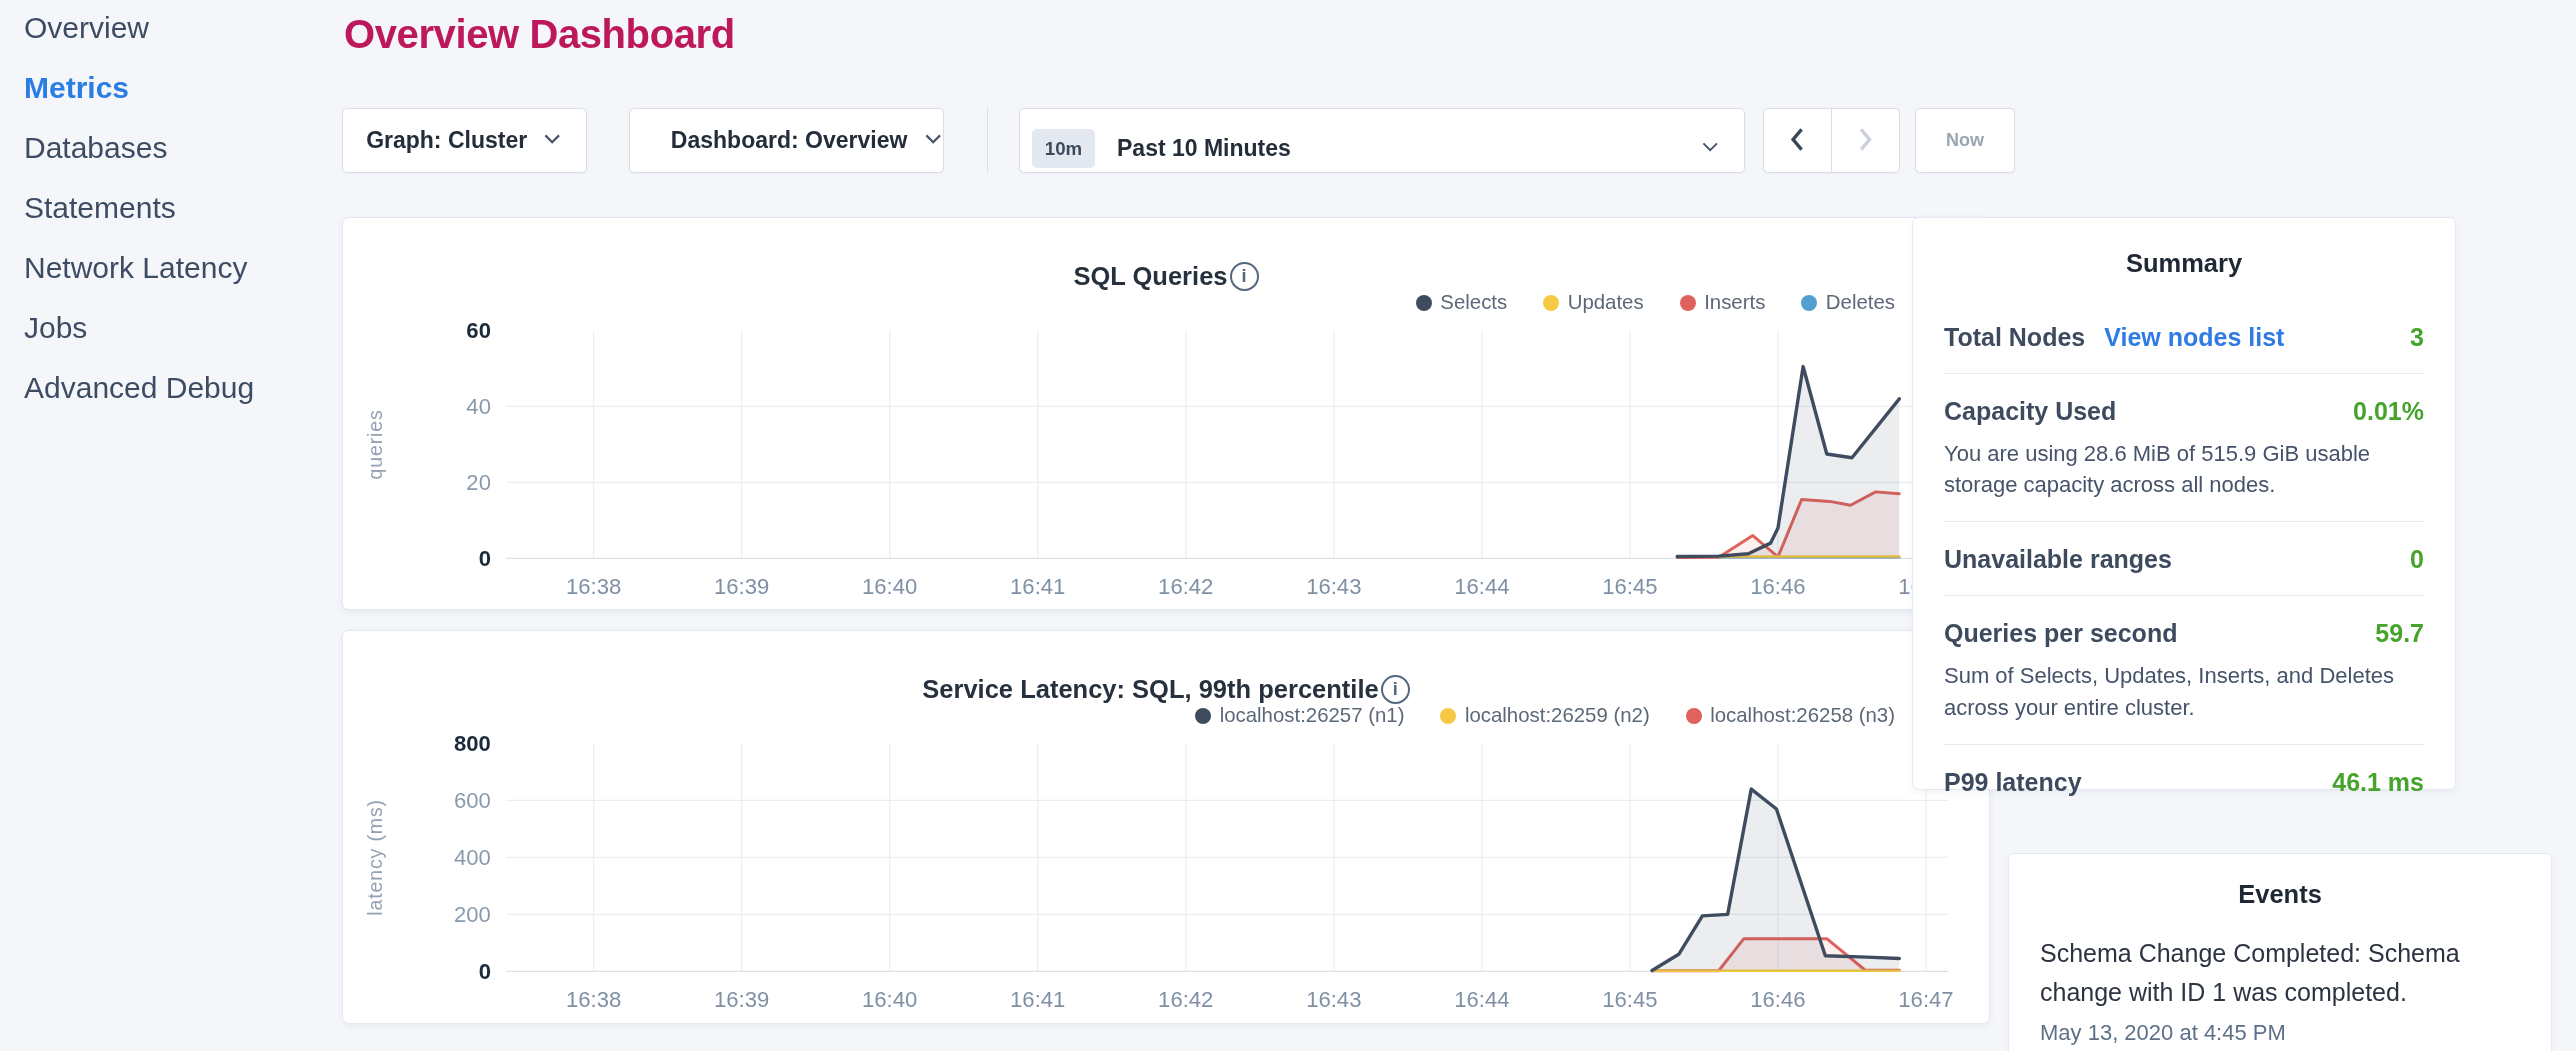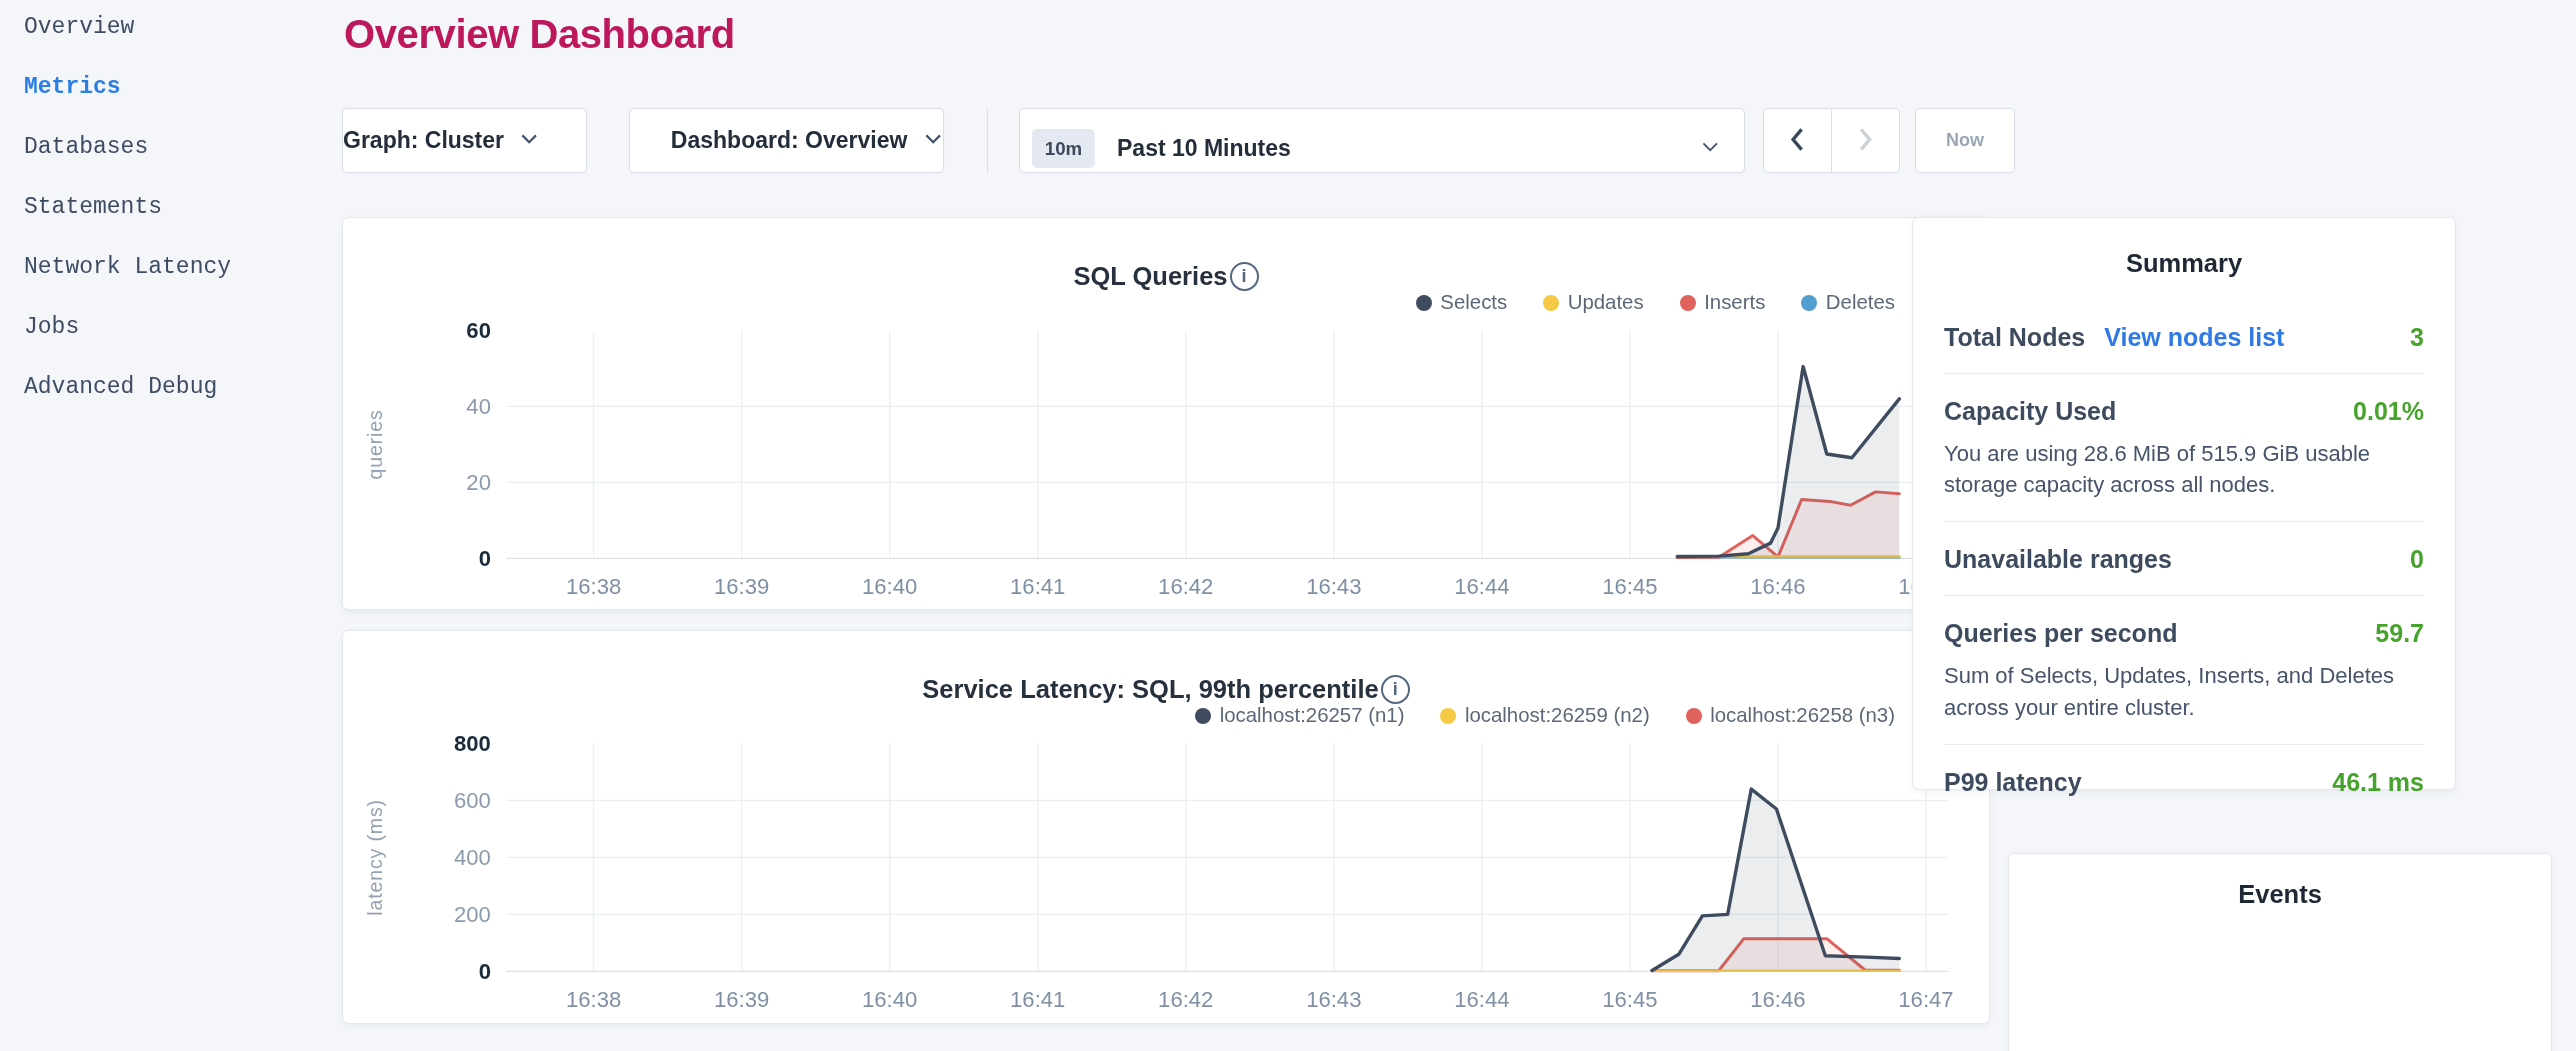--- a/index.html
+++ b/index.html
@@ -5,28 +5,28 @@
   * { margin:0; padding:0; box-sizing:border-box; }
   html,body { width:2576px; height:1051px; overflow:hidden; }
   body {
     position:relative;
     background:#f4f6fa;
     font-family:"Liberation Sans", sans-serif;
     color:#242d3a;
   }
   
   .sidebar { position:absolute; left:0; top:0; width:340px; height:1051px; padding:12px 0 0 24px; }
-  .nav-item { font-size:23px; font-weight:500; color:#3e4c63; height:60px; line-height:31px; cursor:pointer;font-family:Liberation Mono, monospace; }
+  .nav-item { font-size:30px; font-weight:500; color:#3e4c63; height:60px; line-height:31px; cursor:pointer; }
   .nav-item.active { color:#2a7de2; font-weight:700; }
   
   .page-title { position:absolute; left:344px; top:12px; font-size:40px; font-weight:700; color:#be185d; letter-spacing:-0.4px; }
   
   .ctl { position:absolute; top:108px; height:65px; background:#fff; border:0.9px solid #d9dee7; border-radius:5.1px;
          display:flex; align-items:center; cursor:pointer; box-shadow:0 0.9px 1.7px rgba(60,80,100,0.04); }
-  .dd-graph { left:342px; width:245px; gap:15.3px; }
+  .dd-graph { left:342px; width:245px; justify-content:center; gap:15.3px; }
   .dd-dashboard { left:629px; width:315px; justify-content:flex-end; gap:15.3px; }
   .ctl .dd-label { font-size:23px; font-weight:700; color:#242d3a; }
   .toolbar-divider { position:absolute; left:987px; top:108px; width:0.9px; height:65px; background:#d9dee7; }
   .time-select { left:1019px; width:726px; padding:16px 24px 0 12px; }
   .time-badge { background:#e4e8f0; color:#3c4a5c; font-size:18.7px; font-weight:700; padding:8.5px 12.8px; border-radius:5.1px; }
   .time-label { font-size:23px; font-weight:700; color:#242d3a; margin-left:22px; }
   .time-select .chev { margin-left:auto; }
   .pager { left:1763px; width:137px; padding:0; overflow:hidden; }
   .pager-btn { flex:1; height:100%; display:flex; align-items:center; justify-content:center; background:transparent; border:none; cursor:pointer; }
   .pager-btn + .pager-btn { border-left:0.9px solid #d9dee7; }
@@ -282,14 +282,18 @@
       <div class="row-main">
         <span class="row-label">P99 latency</span>
         <span class="row-value">46.1 ms</span>
       </div>
     </div>
   </div>
 </aside>
 
 <aside class="card events-card">
   <div class="side-card-title">Events</div>
+  <div class="event-item">
+    <div class="event-text">Schema Change Completed: Schema change with ID 1 was completed.</div>
+    <div class="event-time">May 13, 2020 at 4:45 PM</div>
+  </div>
 </aside>
 
 
 </body></html>

